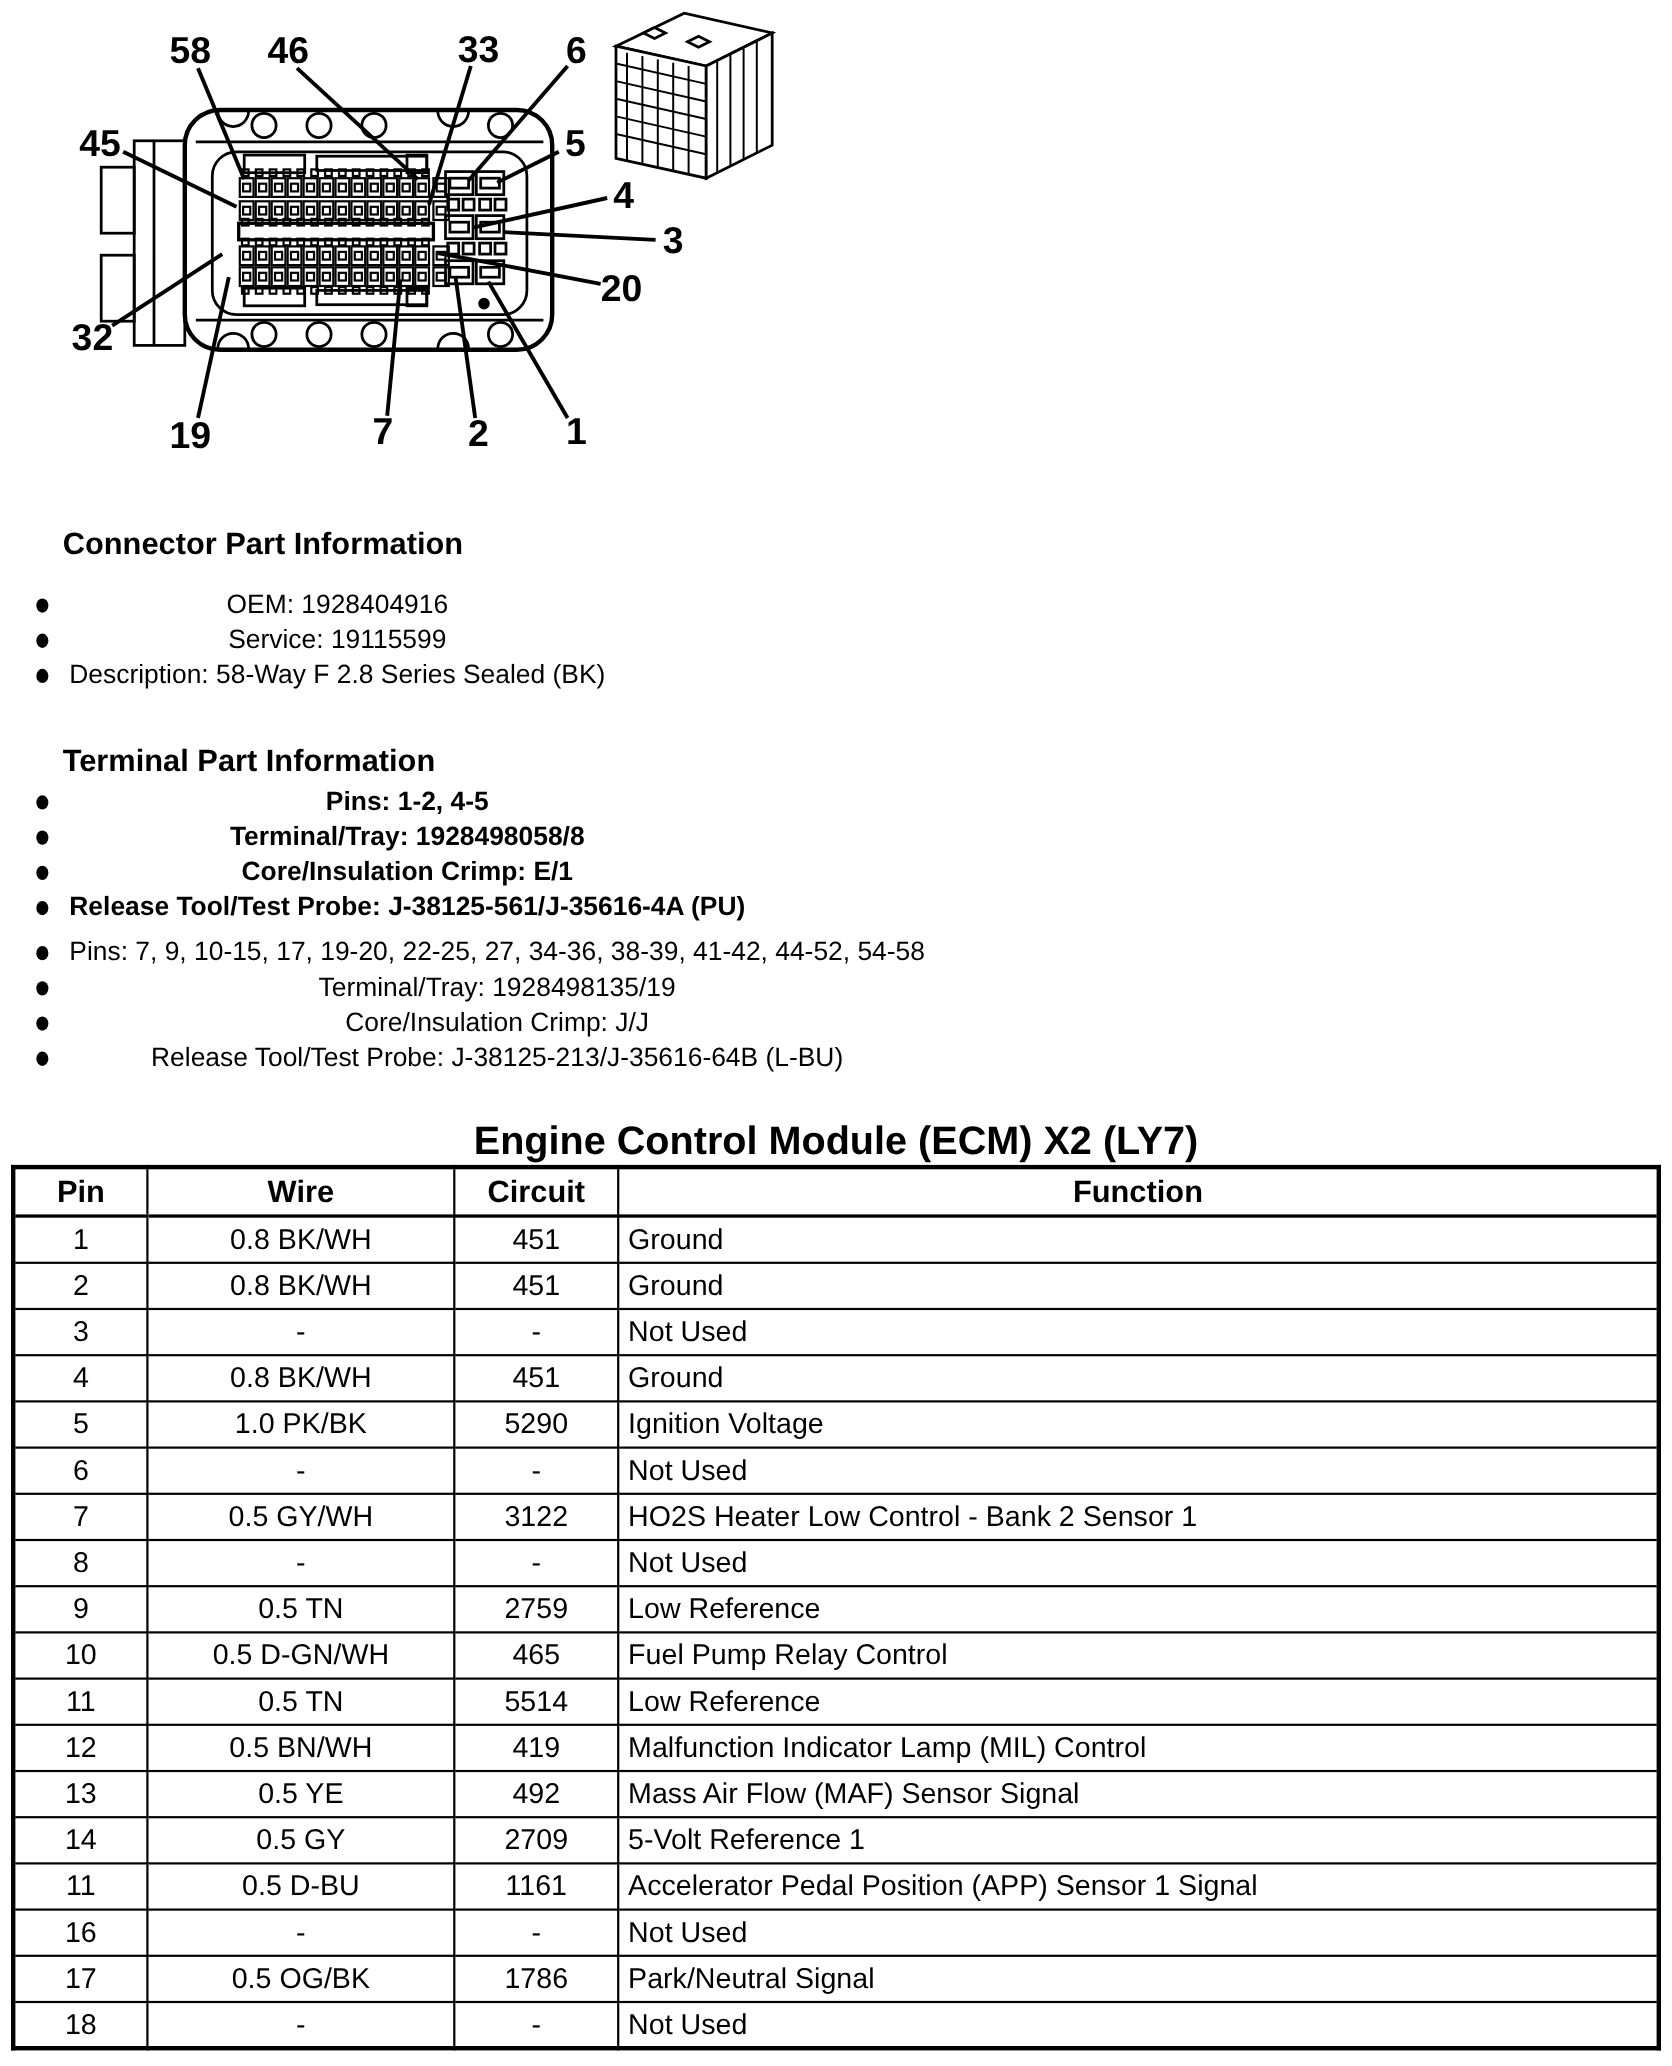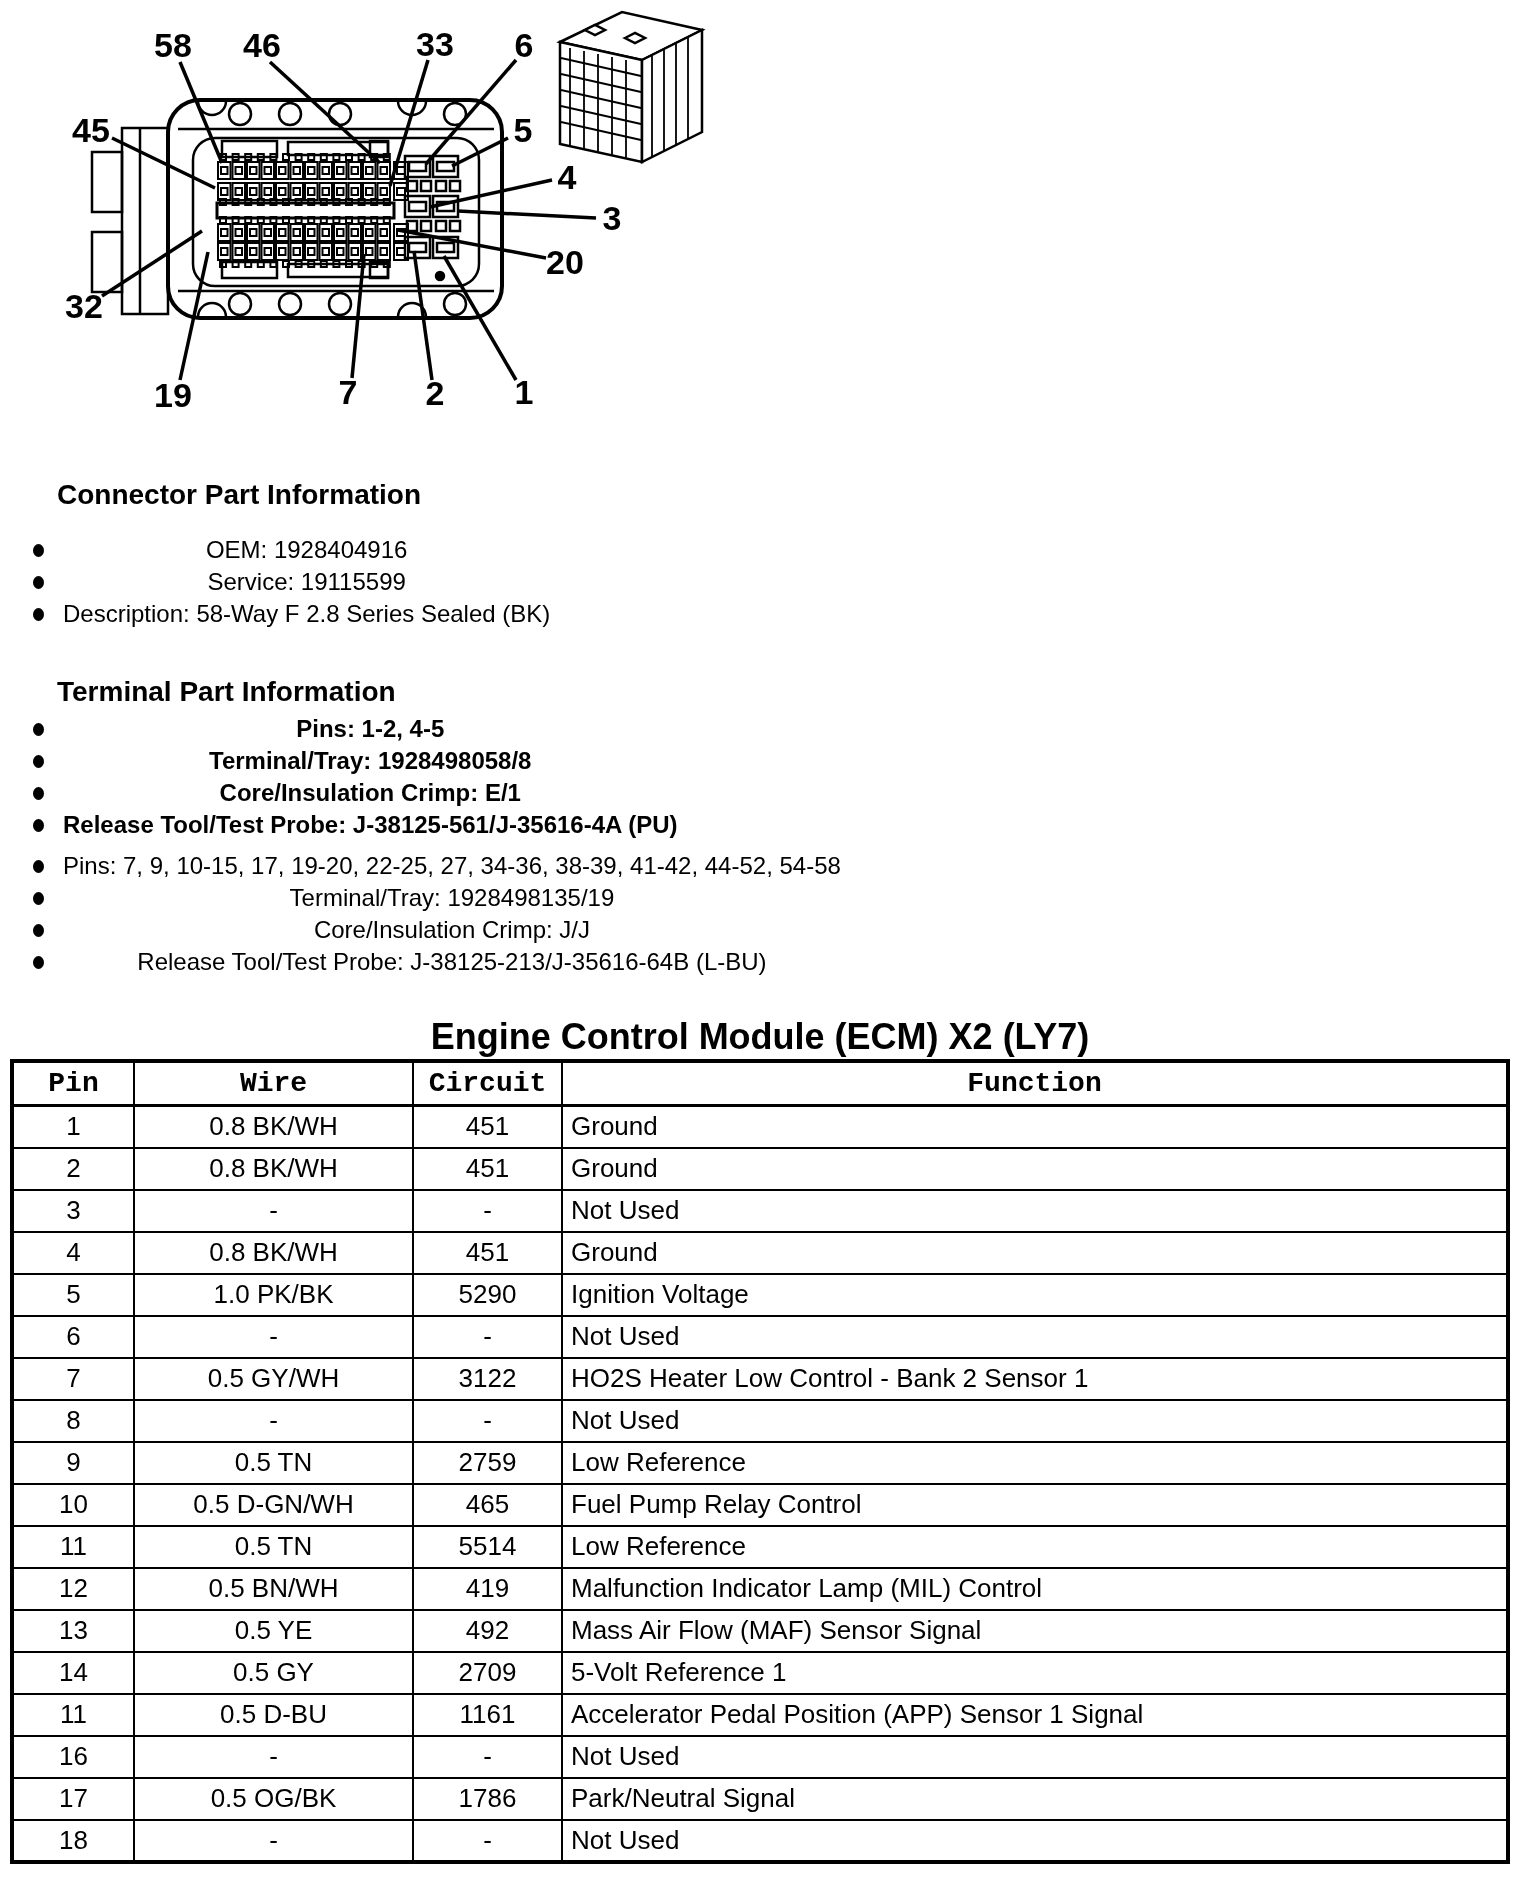--- a/index.html
+++ b/index.html
@@ -45,21 +45,21 @@
     border-collapse:collapse; border:4px solid #000;
   }
   table.pinout th, table.pinout td {
     border:2px solid #000; padding:0;
     text-align:center; overflow:hidden; white-space:nowrap;
   }
   table.pinout th { height:41px; font-size:28px; font-weight:bold; }
   table.pinout th:nth-child(1) { border-bottom:3px solid #000; }
   table.pinout tr { height:42px; }
   table.pinout td { font-size:26px; }
-  table.pinout thead tr { border-bottom:3px solid #000;font-family:Liberation Mono, monospace; }
+  table.pinout thead tr { border-bottom:3px solid #000; }
   table.pinout td:nth-child(4) { text-align:left; padding-left:8px; }
   col.c-pin { width:122px; } col.c-wire { width:279px; }
   col.c-circuit { width:149px; }
 </style>
 </head>
 <body>
 
 <svg class="diagram" width="740" height="425" viewBox="0 0 740 425">
 
   <g stroke="#000" fill="none" stroke-width="4">

